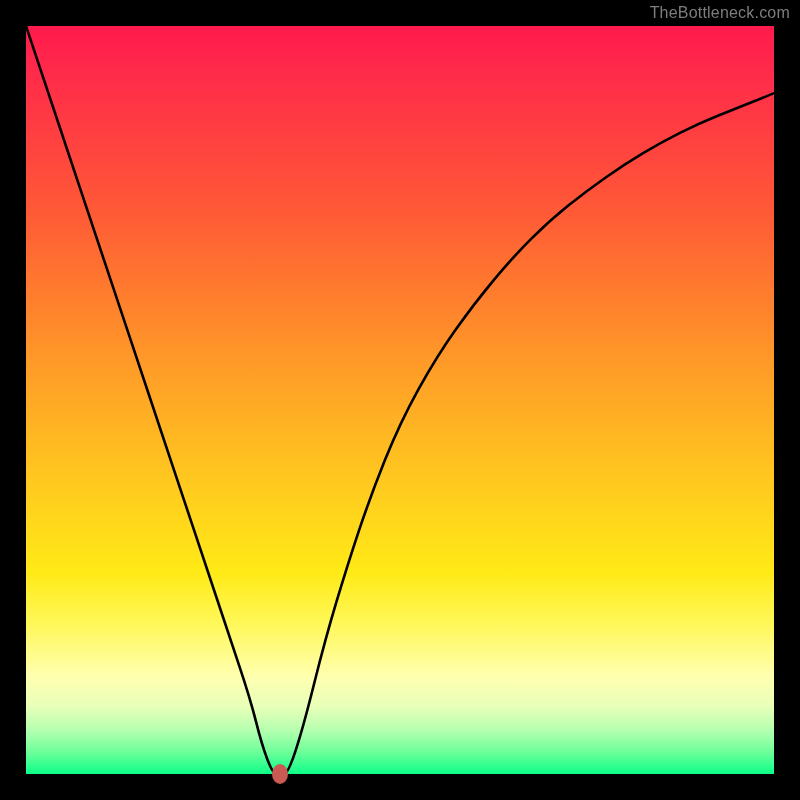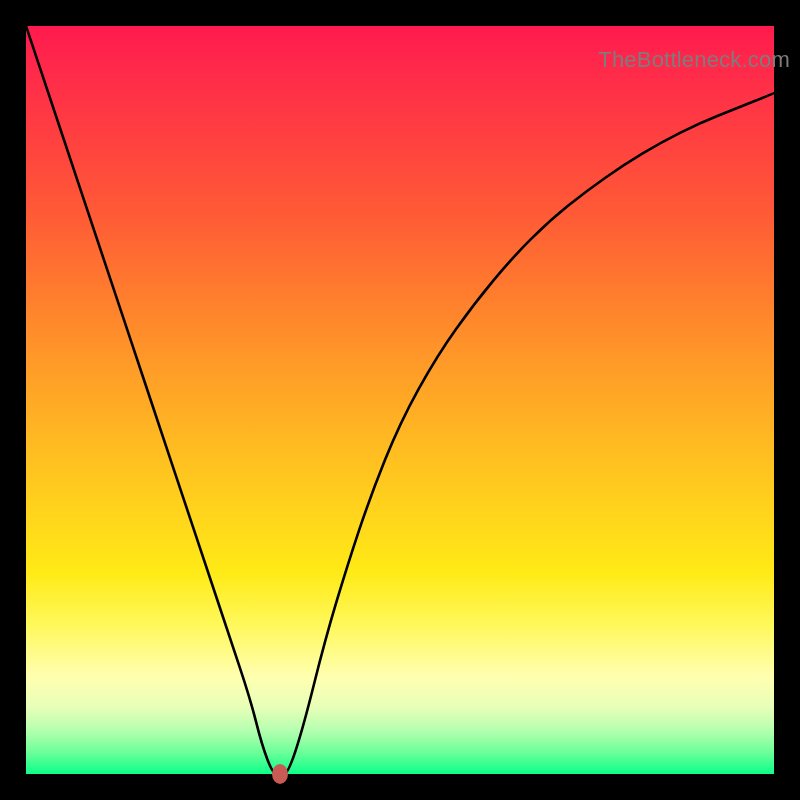--- a/index.html
+++ b/index.html
@@ -57,24 +57,23 @@
     height: 20px;
     border-radius: 50%;
     background: #c95a54;
     transform: translate(-50%, -50%);
   }
   .watermark {
     position: absolute;
     top: 4px;
     right: 10px;
     color: #7d7d7d;
-    font-size: 22px;
+    font-size: 16px;
     font-weight: 500;
     letter-spacing: 0.2px;
-    margin-top: 43px;
   }
 </style>
 </head>
 <body>
 
 <div class="container">
   <div class="plot-area">
     <svg class="curve" viewBox="0 0 748 748" preserveAspectRatio="none">
       <path fill="none" stroke="#000" stroke-width="2.6" stroke-linejoin="round" stroke-linecap="round" d="M 0.00 0.00 Q 0.00 0.00 11.22 33.66 Q 22.44 67.32 33.66 100.98 Q 44.88 134.64 56.10 168.30 Q 67.32 201.96 78.54 235.62 Q 89.76 269.28 100.98 302.94 Q 112.20 336.60 123.42 370.26 Q 134.64 403.92 145.86 437.58 Q 157.08 471.24 168.30 504.90 Q 179.52 538.56 190.74 572.22 Q 201.96 605.88 213.18 639.54 Q 224.40 673.20 230.01 695.64 Q 235.62 718.08 241.23 733.04 Q 246.84 748.00 250.58 748.00 Q 254.32 748.00 258.06 748.00 Q 261.80 748.00 269.28 725.56 Q 276.76 703.12 287.98 658.24 Q 299.20 613.36 310.42 575.96 Q 321.64 538.56 332.86 504.90 Q 344.08 471.24 359.04 433.84 Q 374.00 396.44 392.70 362.78 Q 411.40 329.12 430.10 302.94 Q 448.80 276.76 467.50 254.32 Q 486.20 231.88 504.90 213.18 Q 523.60 194.48 542.30 179.52 Q 561.00 164.56 579.70 151.47 Q 598.40 138.38 617.10 127.16 Q 635.80 115.94 654.50 106.59 Q 673.20 97.24 691.90 89.76 Q 710.60 82.28 729.30 74.80 T 748.00 67.32"></path>
     </svg>

